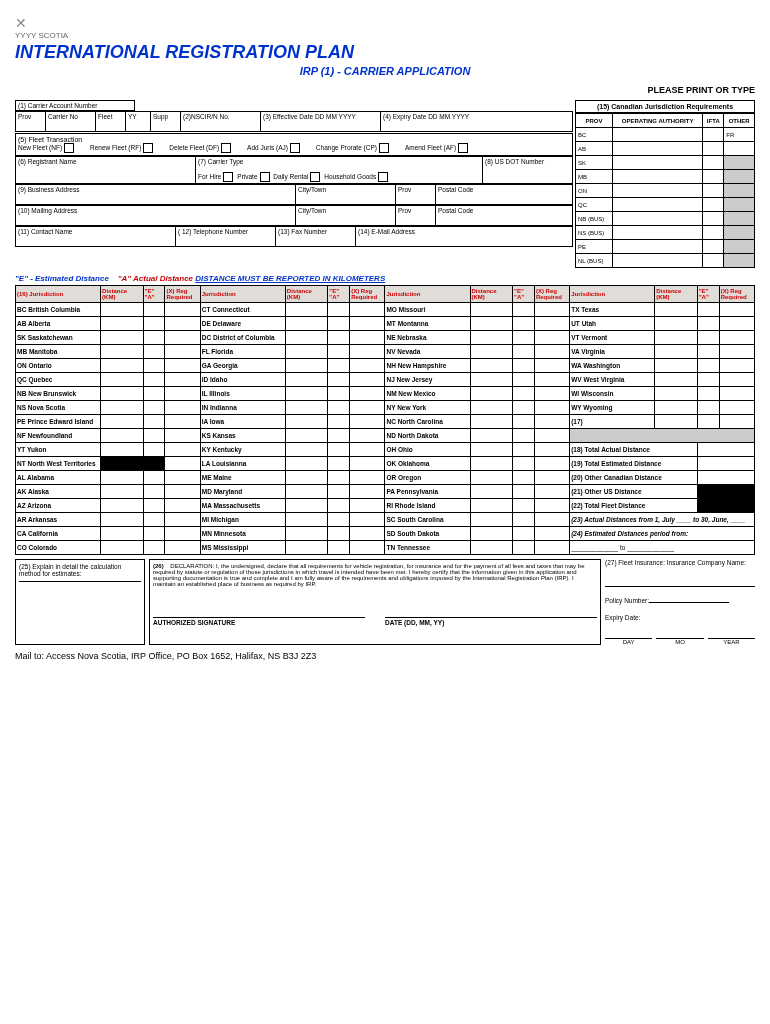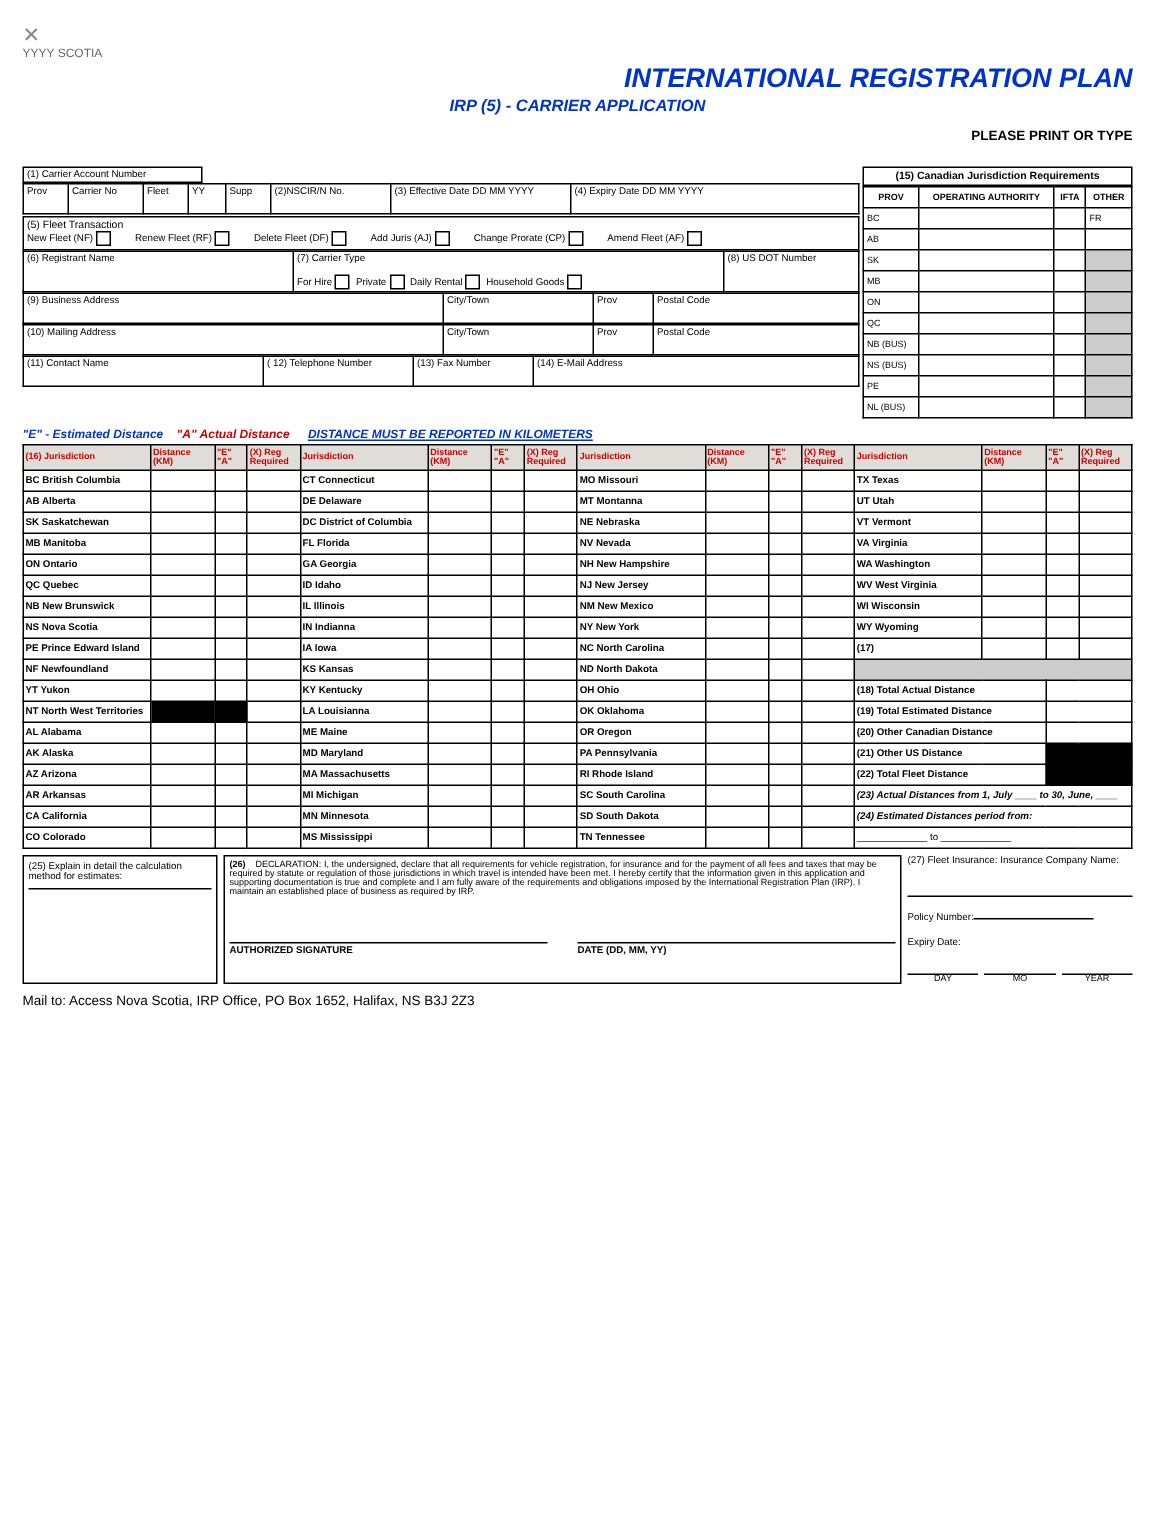--- a/index.html
+++ b/index.html
@@ -1,34 +1,34 @@
 <!DOCTYPE html>
 <html><head>
 <meta charset="utf-8">
 <style>
   * { box-sizing: border-box; margin: 0; padding: 0; }
   body { font-family: Arial, sans-serif; font-size: 7px; background: #fff; padding: 15px; width: 770px; }
   .logo { font-size: 8px; color: #666; margin-bottom: 2px; }
   .logo-mark { font-size: 14px; color: #888; }
-  .title { text-align: right; color: #0033cc; font-weight: bold; font-style: italic; font-size: 18px; }
+  .title { text-align: left; color: #0033cc; font-weight: bold; font-style: italic; font-size: 18px; }
   .subtitle { text-align: center; color: #0033cc; font-weight: bold; font-style: italic; font-size: 11px; margin-top: 2px; margin-bottom: 8px; }
-  .print-type { text-align: right; font-weight: bold; font-size: 9px; margin-bottom: 16px; }
+  .print-type { text-align: right; font-weight: bold; font-size: 9px; margin-bottom: 5px; }
   .checkbox { display: inline-block; width: 10px; height: 10px; border: 1px solid #000; vertical-align: middle; margin: 0 2px; }
   .section-top { display: flex; gap: 2px; }
   .left-form { flex: 1; }
   .right-table { width: 180px; }
   .right-table table { width: 100%; border-collapse: collapse; }
   .right-table th, .right-table td { border: 1px solid #000; font-size: 6px; padding: 2px; text-align: left; height: 14px; }
   .right-table th { font-weight: bold; text-align: center; }
   .right-title { font-weight: bold; font-size: 7px; text-align: center; padding: 2px; border: 1px solid #000; }
   .gray-cell { background: #ccc; }
   .distance-legend { font-size: 8px; font-weight: bold; font-style: italic; margin-top: 6px; }
   .e-est { color: #0033cc; }
   .a-act { color: #cc0000; }
-  .km-note { color: #0033cc; text-decoration: underline; font-size: 8px; margin-left: 10px; }
+  .km-note { color: #0033cc; text-decoration: underline; font-size: 8px; }
   .jur-table { width: 100%; border-collapse: collapse; margin-top: 2px; }
   .jur-table th { background: #e0dcd8; color: #cc0000; font-size: 6px; font-weight: bold; border: 1px solid #000; padding: 2px 1px; text-align: left; }
   .jur-table td { border: 1px solid #000; font-size: 6.5px; padding: 2px 1px; height: 14px; }
   .jur-table td.name { font-weight: bold; }
   .jur-table td.black { background: #000; }
   .jur-table td.total-label { font-weight: bold; }
   .bottom-section { display: flex; gap: 4px; margin-top: 4px; }
   .box25 { width: 130px; border: 1px solid #000; padding: 3px; font-size: 6.5px; }
   .box26 { flex: 1; border: 1px solid #000; padding: 3px; font-size: 6px; }
   .box27 { width: 150px; font-size: 6.5px; }
@@ -48,21 +48,21 @@
 </style>
 </head>
 <body>
 
 <div class="logo">
   <span class="logo-mark">✕</span><br>
   <span>YYYY SCOTIA</span>
 </div>
 
 <div class="title">INTERNATIONAL REGISTRATION PLAN</div>
-<div class="subtitle">IRP (5) - CARRIER APPLICATION</div>
+<div class="subtitle">IRP (1) - CARRIER APPLICATION</div>
 <div class="print-type">PLEASE PRINT OR TYPE</div>
 
 <div class="section-top">
   <div class="left-form">
     <div style="border:1px solid #000; width:120px; padding:1px 2px; font-size:6.5px;">(1) Carrier Account Number</div>
     <table class="top-fields">
       <tbody>
           <tr>
         <td style="width:30px">Prov</td>
         <td style="width:50px">Carrier No</td>

